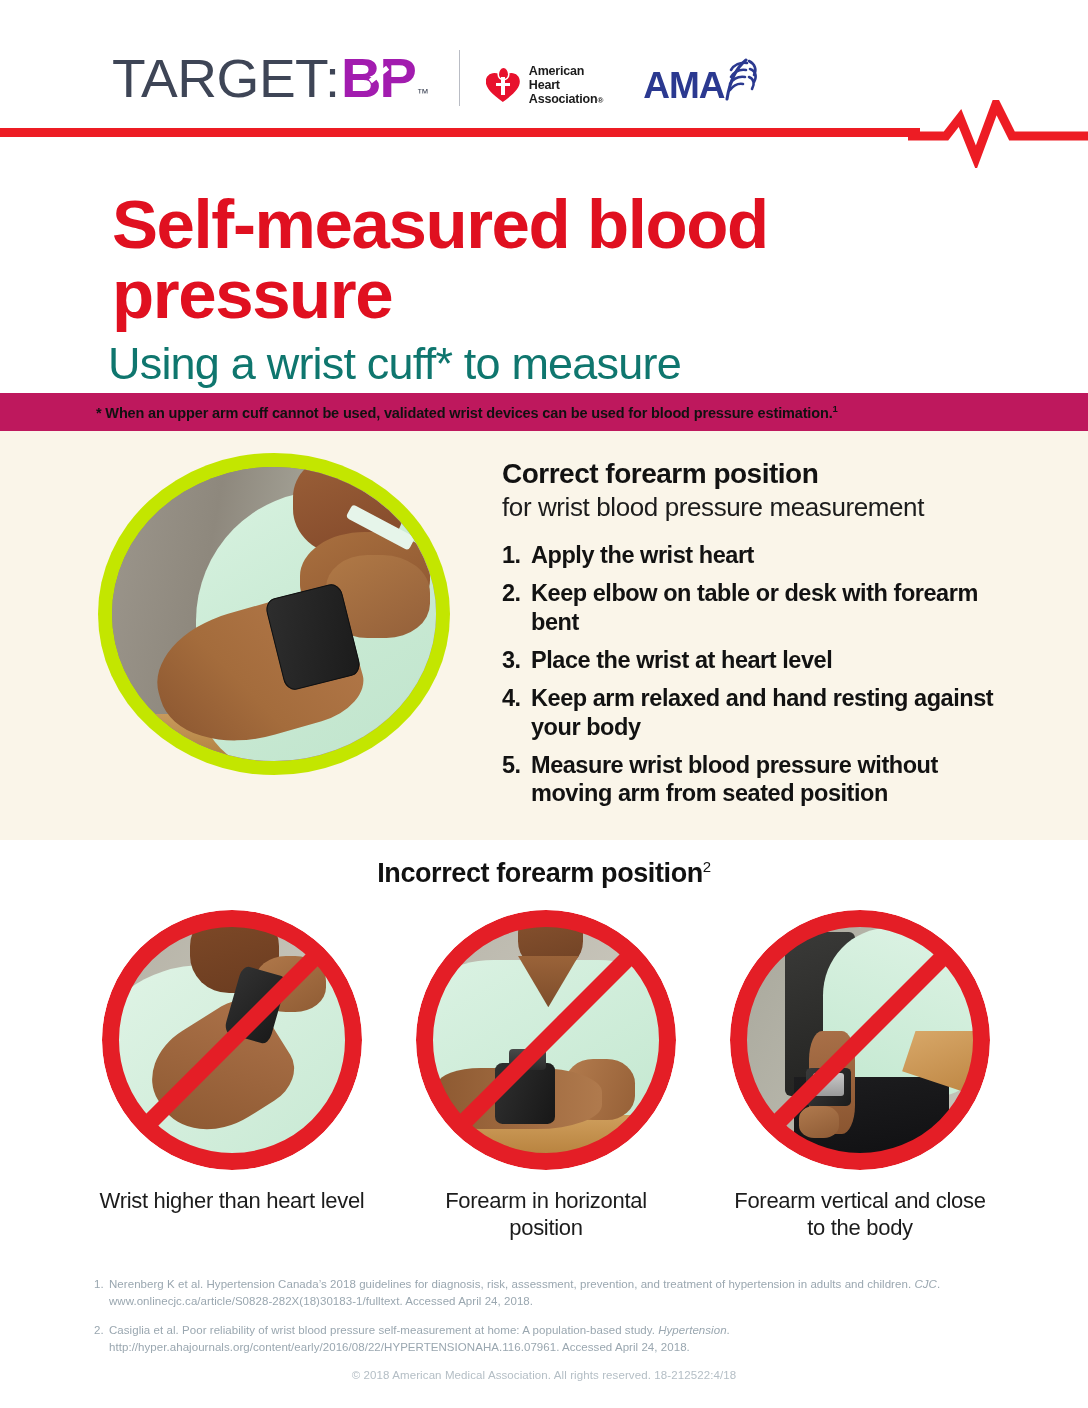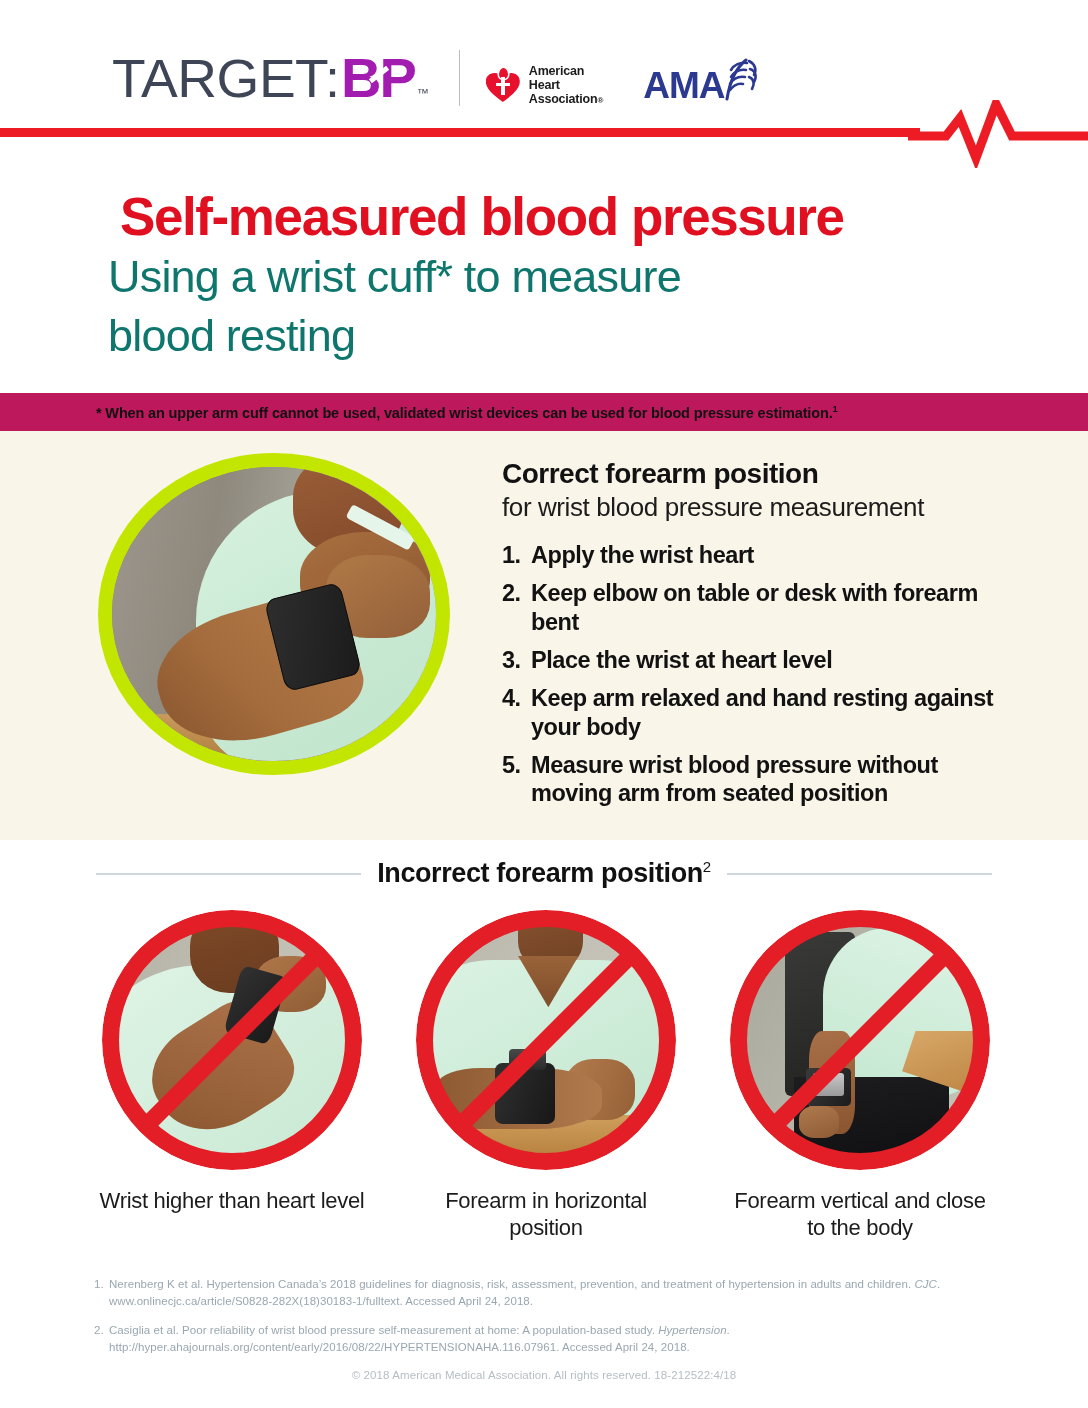--- a/index.html
+++ b/index.html
@@ -64,22 +64,22 @@
     font-size:37px;font-weight:700;color:#2b3990;letter-spacing:-1px;line-height:1;
   }
   .ama-mark{margin-left:-8px;margin-top:-6px;}
 
   .redbar{position:absolute;left:0;top:128px;width:920px;height:9px;background:#ed1c24;}
   .ekg{position:absolute;left:908px;top:100px;}
 
   
   .title-block{position:absolute;left:104px;top:190px;width:880px;}
   .t1{
-    font-size:53px;font-weight:700;color:#e01020;line-height:1.02;
-    letter-spacing:-1.4px;margin:0 0 6px 16px;
+    font-size:69px;font-weight:700;color:#e01020;line-height:1.02;
+    letter-spacing:-1.4px;margin:0 0 6px 8px;
   }
   .t2{
     font-size:45px;font-weight:400;color:#0f766e;line-height:1.22;
     letter-spacing:-0.8px;margin:4px;
   }
 
   
   .greenbar{
     position:absolute;left:0;top:393px;width:1088px;height:38px;
     background:#be185d;display:flex;align-items:center;
@@ -144,21 +144,21 @@
     display:flex;font-size:23.5px;font-weight:700;color:#121212;
     line-height:1.23;letter-spacing:-0.45px;margin-bottom:9px;
   }
   ol.steps li .num{width:29px;flex:none;}
   ol.steps li .txt{flex:1;}
 
   
   .incorrect{position:absolute;left:0;top:840px;width:1088px;height:428px;background:#fff;}
   .inc-head{
     position:absolute;left:96px;top:18px;width:896px;
-    display:flex;align-items:center;
+    display:flex;align-items:center;flex-direction:column;
   }
   .inc-head .rule{flex:1;height:2px;background:#cfd6dc;}
   .inc-head .h{
     font-size:27px;font-weight:700;color:#111;letter-spacing:-0.4px;
     padding:0 16px;white-space:nowrap;
   }
   .inc-head .h sup{font-size:15px;font-weight:400;}
 
   .inc-row{position:absolute;left:96px;top:70px;width:900px;display:flex;justify-content:space-between;}
   .inc-item{width:272px;}

